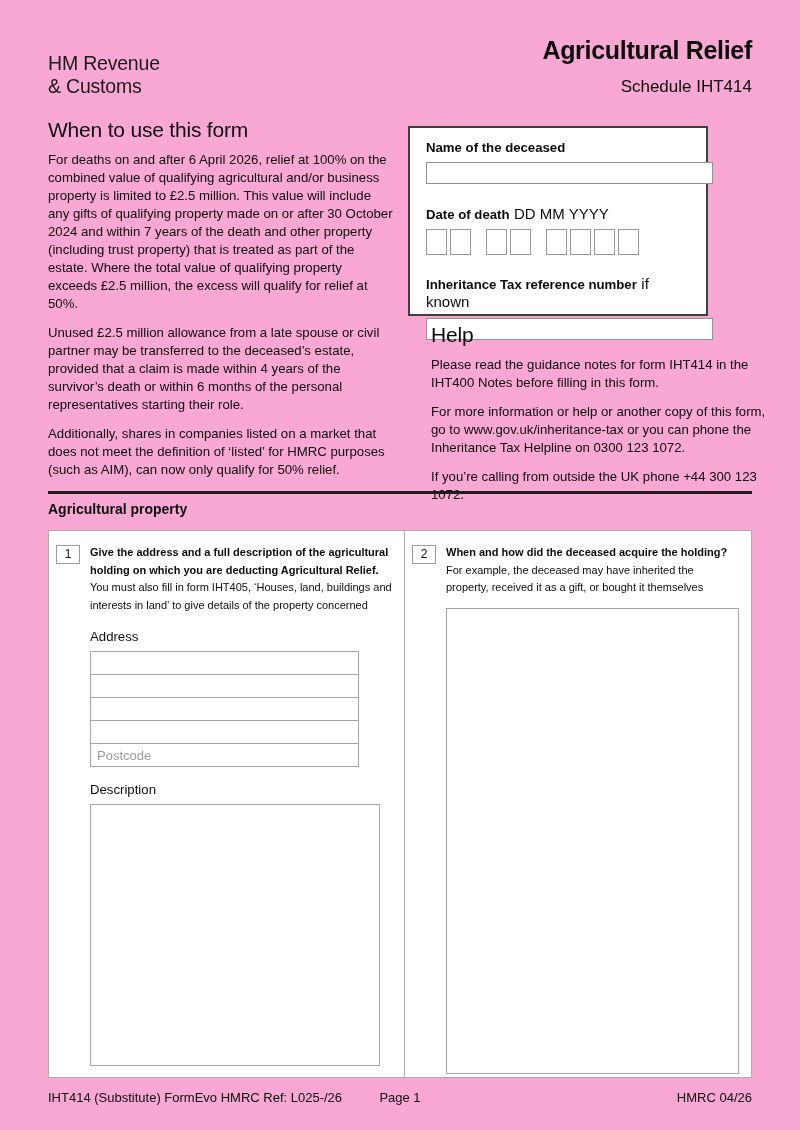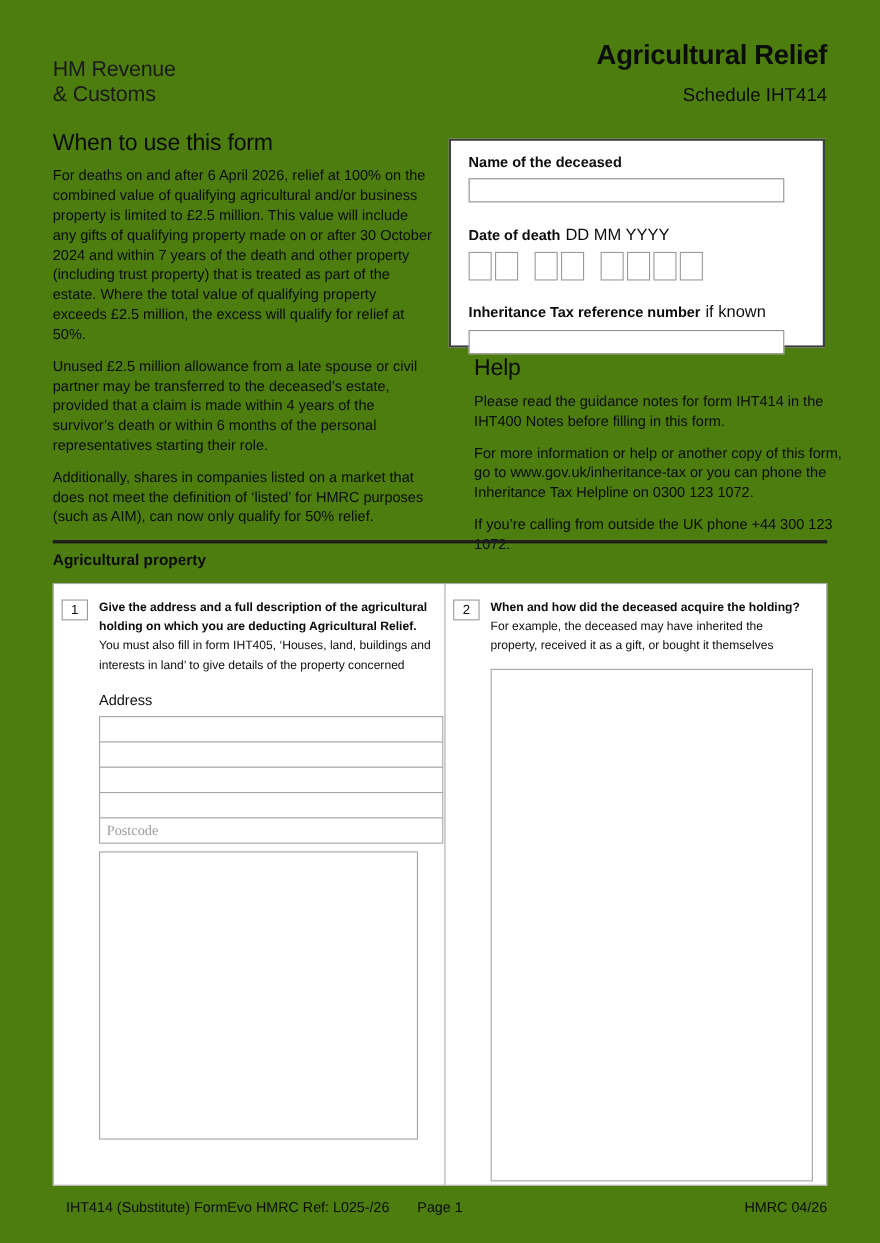--- a/index.html
+++ b/index.html
@@ -1,42 +1,42 @@
 <!DOCTYPE html>
 <html><head>
 <meta charset="utf-8">
 <style>
   * { box-sizing: border-box; }
   html, body { margin: 0; padding: 0; background: #e8e8e8; }
   .page {
     position: relative;
     width: 800px; height: 1130px;
     margin: 0 auto;
-    background: #4d7c0f;
+    background: #f9a8d4;
     font-family: "Liberation Sans", sans-serif;
     color: #0b0c0c;
   }
   
   .logo {
     position: absolute; left: 48px; top: 52px;
     font-size: 19.5px; line-height: 1.2; letter-spacing: -0.2px;
     color: #1a1a1a;
   }
   .title-block { position: absolute; right: 48px; top: 36px; text-align: right; }
   .form-title { font-size: 25px; font-weight: bold; letter-spacing: -0.3px; }
   .form-schedule { font-size: 17px; margin-top: 12px; }
 
   
   .left-col { position: absolute; left: 48px; top: 118px; width: 346px; }
   .h-large { font-size: 21px; font-weight: 400; margin: 0 0 9px 0; letter-spacing: -0.2px; }
   .body-p { font-size: 13.2px; line-height: 18px; margin: 0 0 11px 0; }
 
   
   .deceased-box {
-    position: absolute; left: 408px; top: 126px; width: 342px; height: 190px;
+    position: absolute; left: 408px; top: 126px; width: 300px; height: 190px;
     border: 2px solid #3f3f3f; padding: 12px 16px; background: #fff;
   }
   .bold-label { font-size: 13.2px; font-weight: bold; }
   .plain-inline { font-size: 15px; font-weight: normal; }
   .text-input {
     display: block; width: 287px; height: 22px; margin-top: 7px;
     border: 1px solid #919191; background: #fff; padding: 2px 5px;
     font-family: "Liberation Sans", sans-serif; font-size: 13px; color: #0b0c0c;
   }
   .dod-row { margin-top: 21px; }
@@ -69,36 +69,36 @@
     flex: 0 0 auto; width: 24px; height: 19px; margin: 1px 10px 0 0;
     border: 1px solid #9a9a9a; font-size: 12px; line-height: 17px;
     text-align: center; background: #fff;
   }
   .q-text { font-size: 11px; line-height: 17.5px; }
   .q-bold { font-weight: bold; }
   .q-body { margin-left: 34px; margin-top: 11px; }
   .field-label { font-size: 13.2px; margin-top: 15px; }
   .addr-stack { margin-top: 8px; width: 290px; }
   .addr-input {
-    display: block; width: 313px; height: 24px; margin-top: -1px;
+    display: block; width: 269px; height: 24px; margin-top: -1px;
     border: 1px solid #a5a5a5; background: #fff; padding: 2px 6px;
-    font-family: Liberation Serif, serif; font-size: 13px; color: #0b0c0c;
+    font-family: Liberation Sans, sans-serif; font-size: 13px; color: #0b0c0c;
   }
   .addr-input::placeholder { color: #9b9b9b; opacity: 1; }
   .big-area {
     display: block; margin-top: 7px; resize: none;
     border: 1px solid #a5a5a5; background: #fff; padding: 4px 6px;
     font-family: "Liberation Sans", sans-serif; font-size: 13px; color: #0b0c0c;
   }
   .desc-area { width: 290px; height: 262px; }
   .acq-area { width: 293px; height: 466px; margin-top: 9px; }
 
   
   .footer { position: absolute; left: 48px; top: 1090px; width: 704px; height: 18px; font-size: 13px; }
-  .footer-left { position: absolute; left: 12px; top: 0; text-align: right; }
+  .footer-left { position: absolute; left: 0; top: 0; text-align: right; }
   .footer-center { position: absolute; left: 50%; transform: translateX(-50%); top: 0; }
   .footer-right { position: absolute; right: 0; top: 0; }
 </style>
 </head>
 <body>
 
 <div class="page">
 
   <div class="logo">
     <div>HM Revenue</div>
@@ -166,20 +166,21 @@
       </div>
       <div class="q-body">
         <div class="field-label">Address</div>
         <div class="addr-stack">
           <input class="addr-input" type="text" style="">
           <input class="addr-input" type="text" style="">
           <input class="addr-input" type="text" style="">
           <input class="addr-input" type="text" style="">
           <input class="addr-input" type="text" placeholder="Postcode" style="">
         </div>
+        <div class="field-label">Description</div>
         <textarea class="big-area desc-area" style=""></textarea>
       </div>
     </div>
 
     <div class="cell cell-right">
       <div class="q-header">
         <div class="q-num">2</div>
         <div class="q-text">
           <span class="q-bold">When and how did the deceased acquire the holding?</span><br>
           <span>For example, the deceased may have inherited the property, received it as a gift, or bought it themselves</span>

